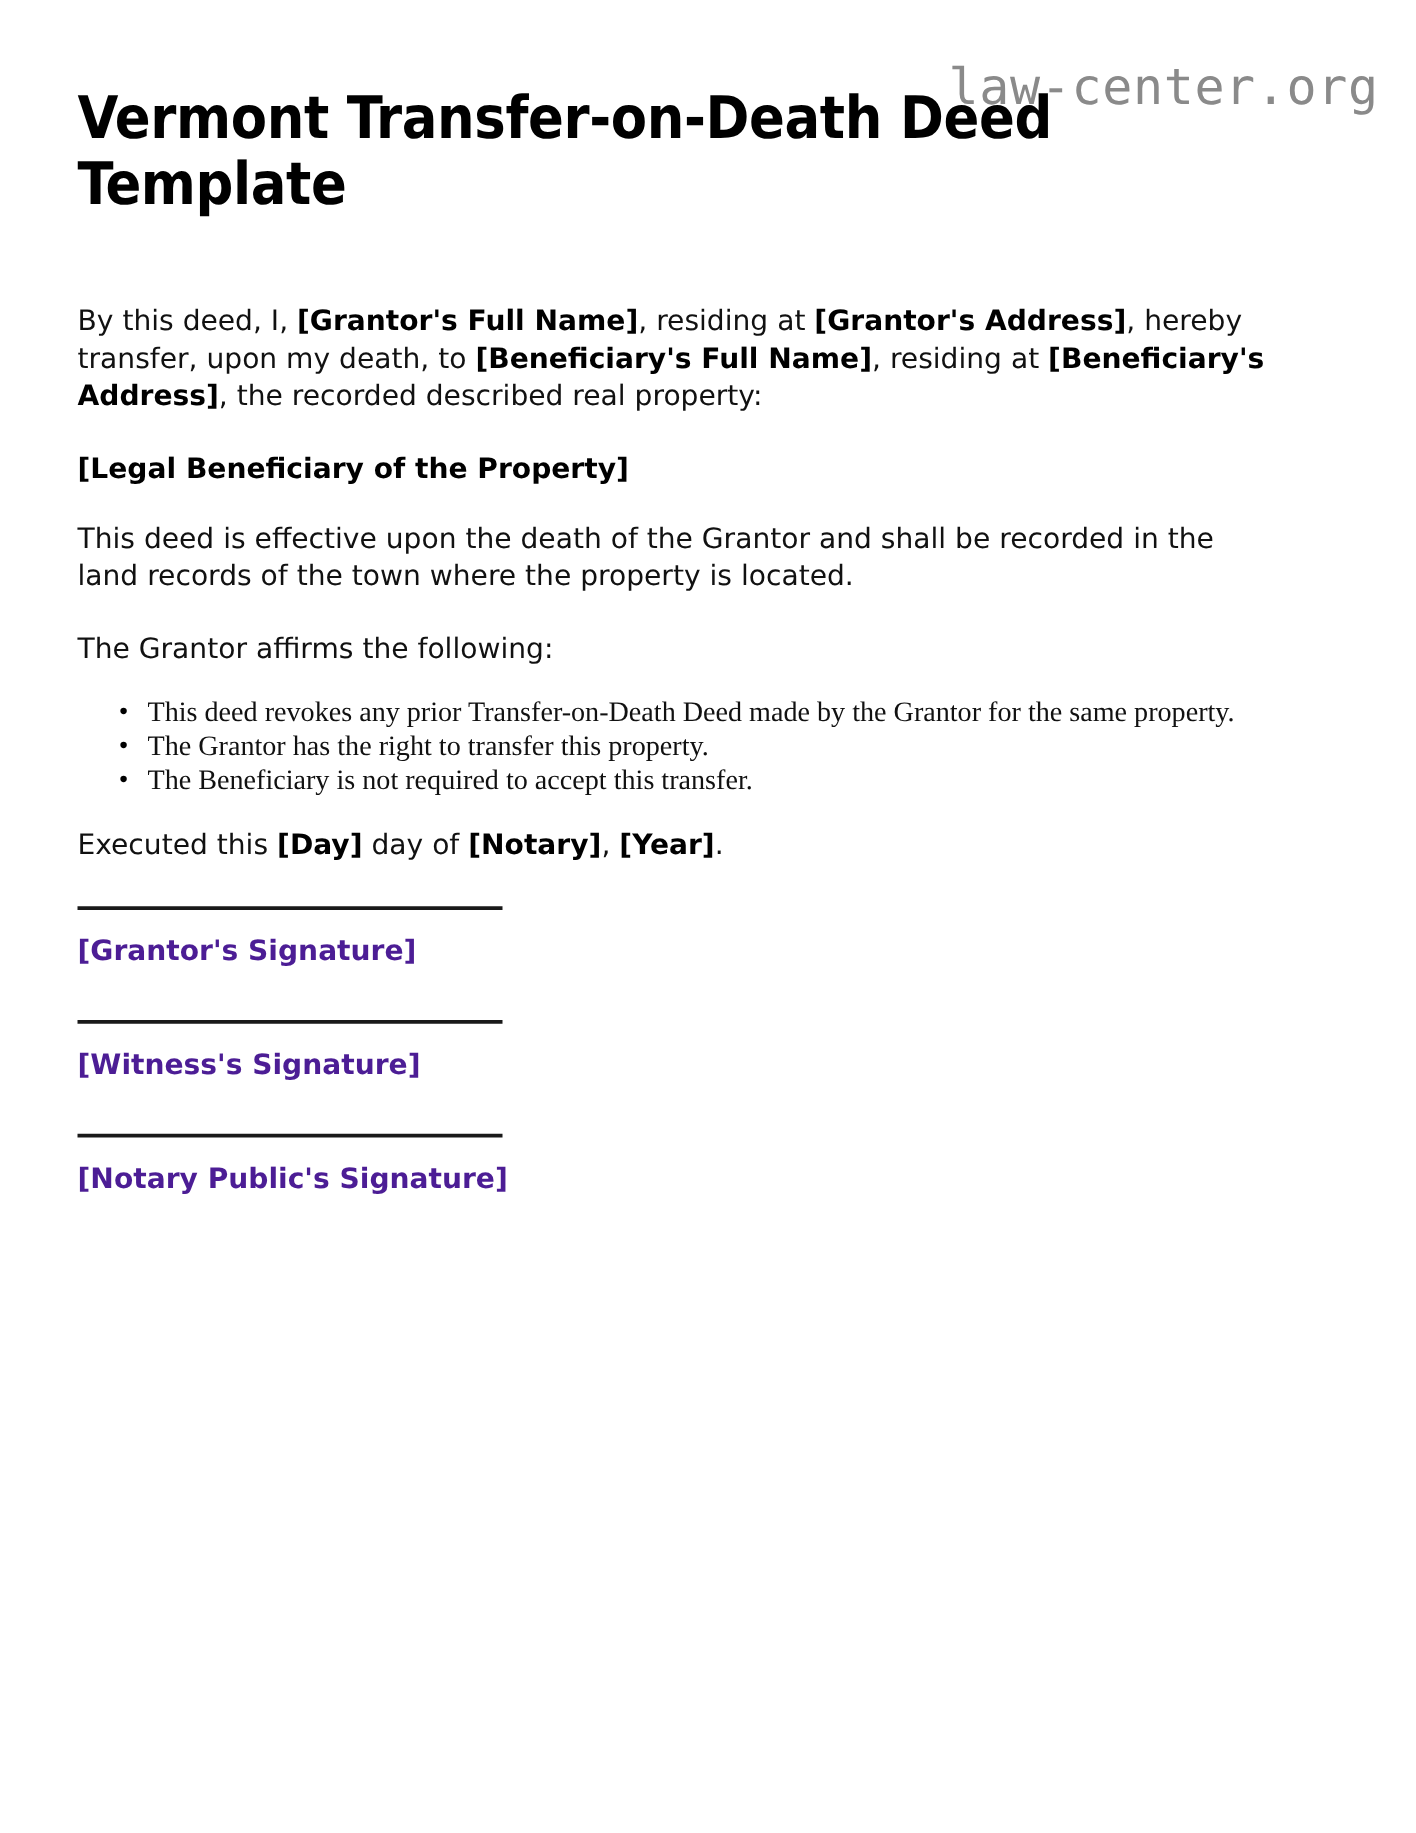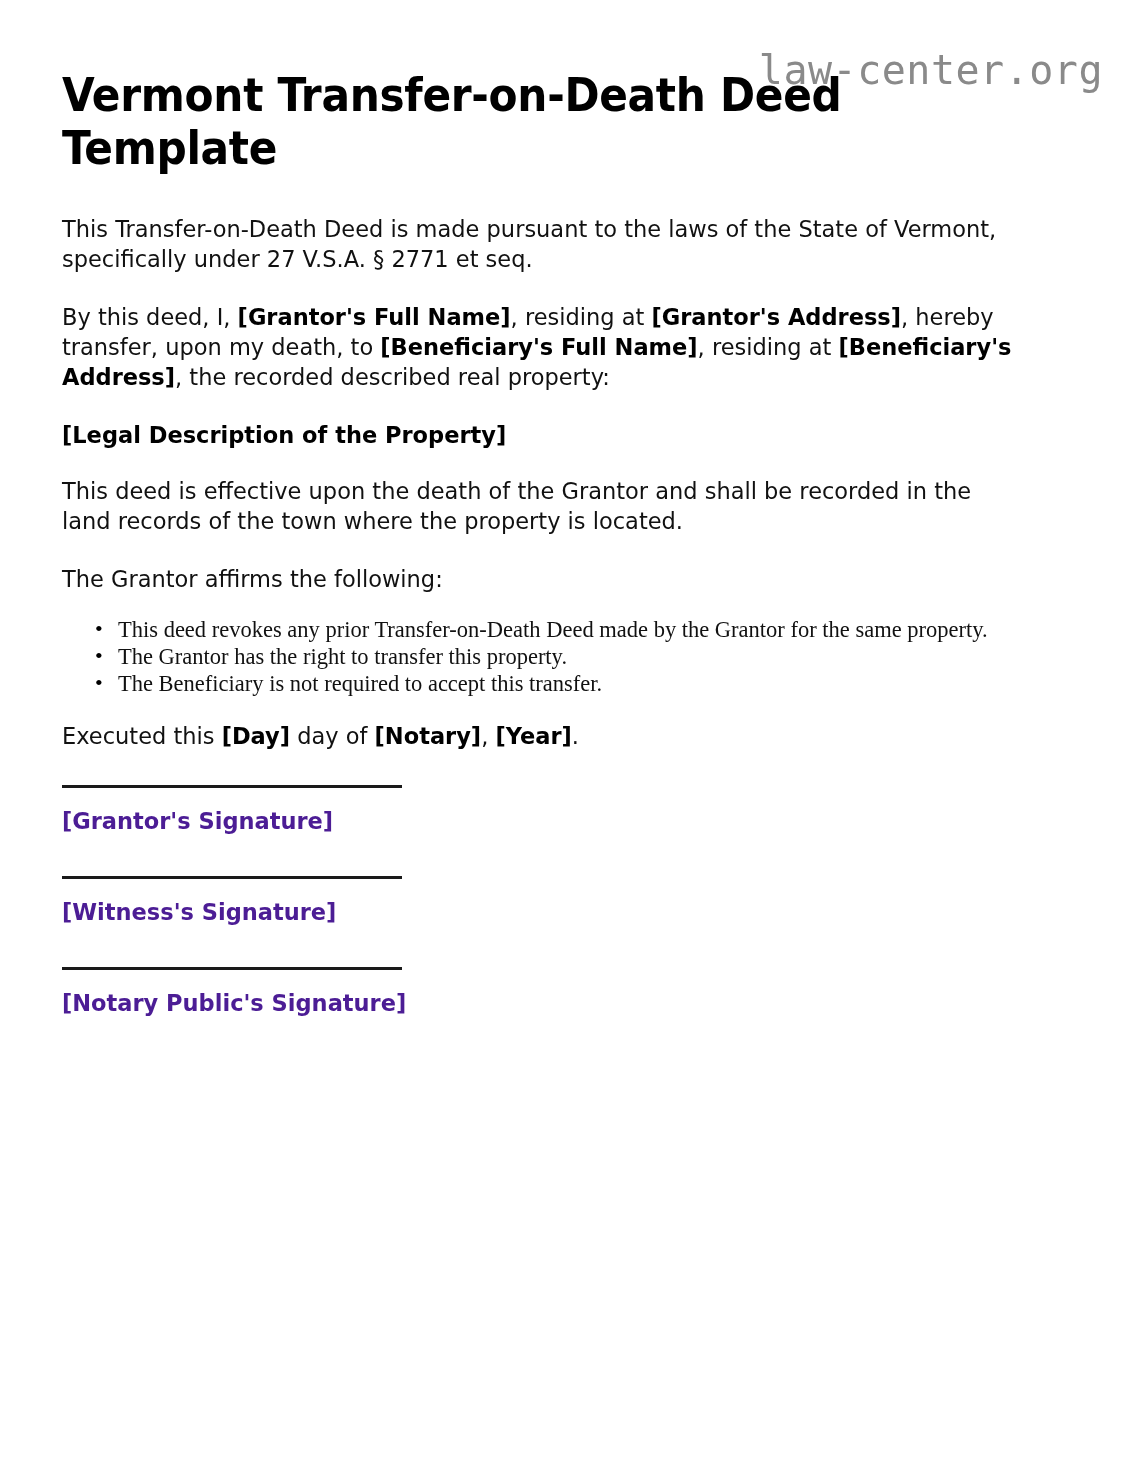--- a/index.html
+++ b/index.html
@@ -138,29 +138,28 @@
 <div class="page">
 
   <div class="watermark">law-center.org</div>
 
   <div class="content">
 
     <h1 class="doc-title">Vermont Transfer-on-Death Deed Template</h1>
 
     <div class="gap-40"></div>
 
-    <p class="body-text"><span>This Transfer-on-Death Deed is made pursuant to the laws of the State of Vermont, specifically under 27 V.S.A. § 2771 et seq.</span></p>
 
     <div class="gap-28"></div>
 
     <p class="body-text"><span>By this deed, I, </span><b>[Grantor's Full Name]</b><span>, residing at </span><b>[Grantor's Address]</b><span>, hereby transfer, upon my death, to </span><b>[Beneficiary's Full Name]</b><span>, residing at </span><b>[Beneficiary's Address]</b><span>, the recorded described real property:</span></p>
 
     <div class="gap-28"></div>
 
-    <p class="heading-placeholder">[Legal Description of the Property]</p>
+    <p class="heading-placeholder">[Legal Beneficiary of the Property]</p>
 
     <div class="gap-26"></div>
 
     <p class="body-text">This deed is effective upon the death of the Grantor and shall be recorded in the land records of the town where the property is located.</p>
 
     <div class="gap-28"></div>
 
     <p class="body-text">The Grantor affirms the following:</p>
 
     <div class="gap-22"></div>

